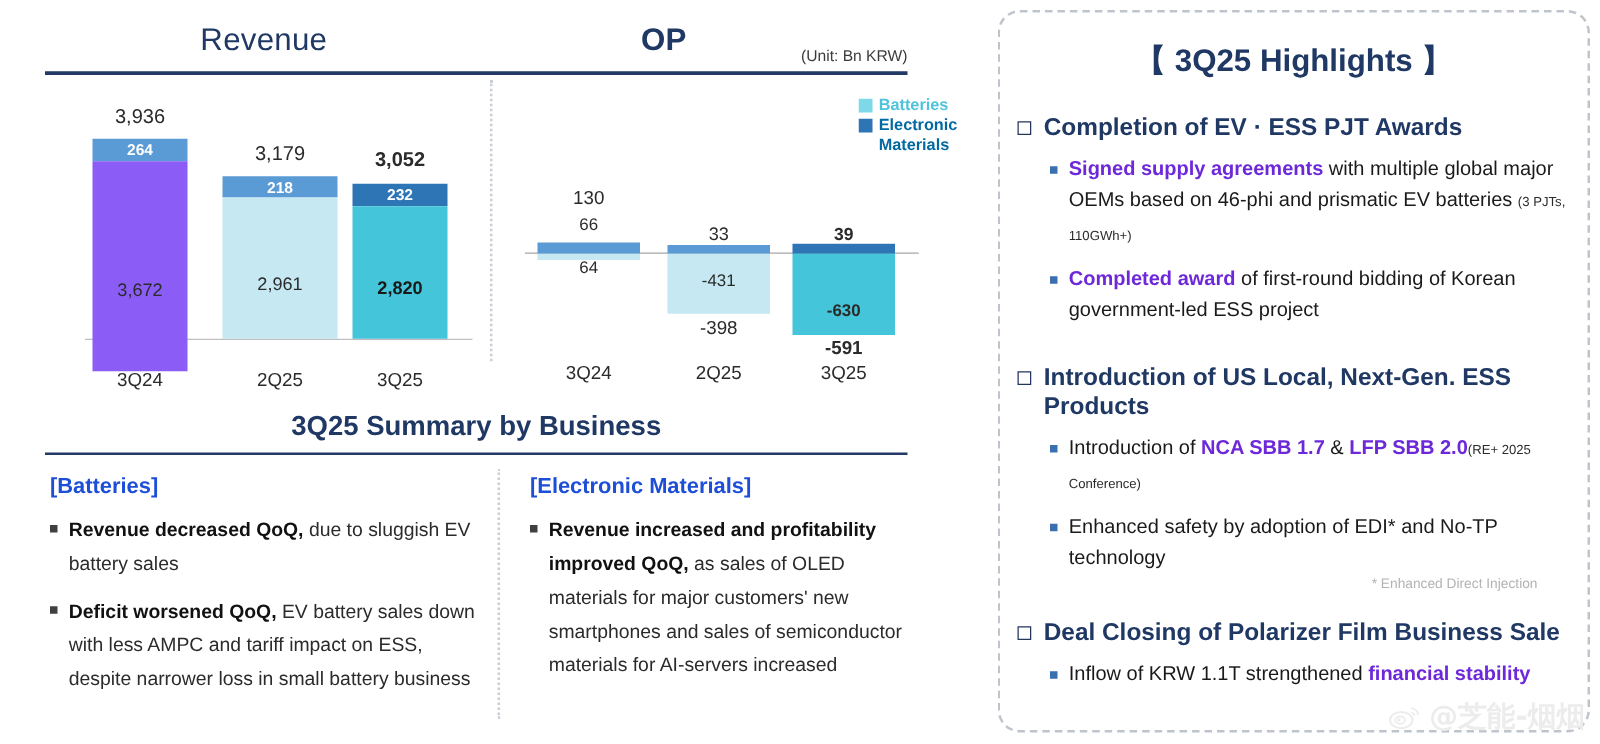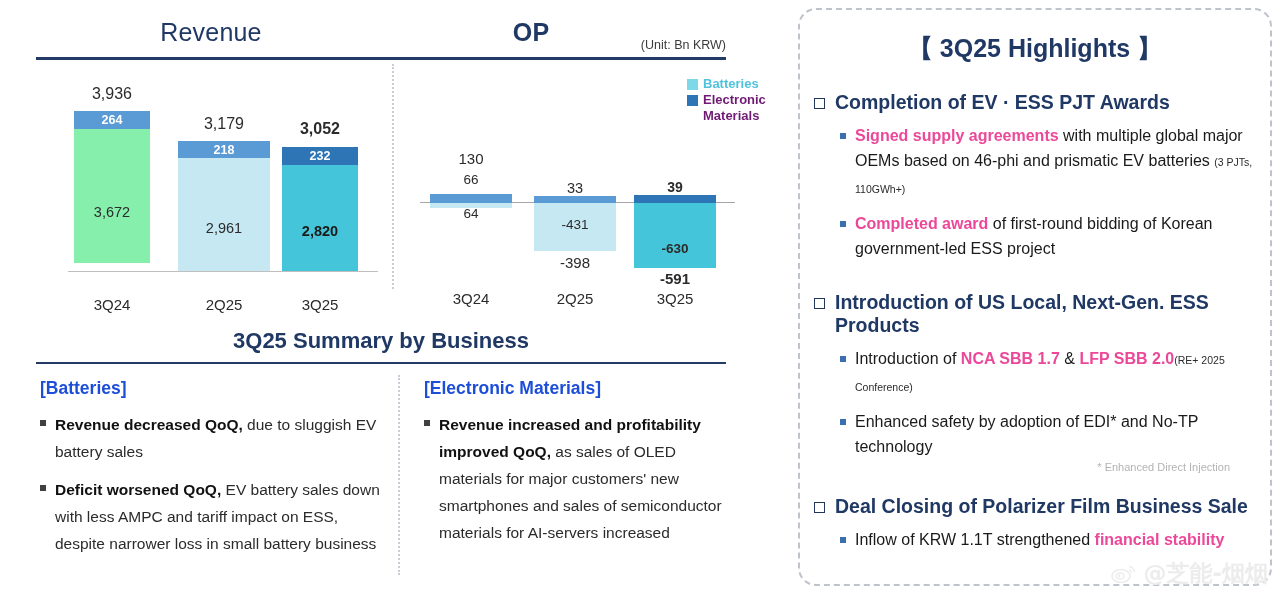--- a/index.html
+++ b/index.html
@@ -135,21 +135,21 @@
   .blk { margin: 0 0 0 14px; }
   .blk-head { display: flex; gap: 10px; align-items: baseline; }
   .blk-head .box {
     width: 11px; height: 11px; border: 1.6px solid #24355e; flex: 0 0 auto;
     margin-top: 2px;
   }
   .blk-head h4 { font-size: 19.5px; font-weight: 700; color: #1F3864; }
   .sub { display: flex; gap: 9px; margin: 9px 0 0 26px; }
   .sub .sq { width: 6px; height: 6px; background: #3a6fb0; margin-top: 10px; flex: 0 0 auto; }
   .sub p { font-size: 16px; line-height: 25px; color: #1a1a1a; }
-  .sub p .hi { color: #ec4899; font-weight: 700; }
+  .sub p .hi { color: #6d28d9; font-weight: 700; }
   .sub p .tiny { font-size: 10.5px; color: #2b2b2b; }
   .foot-note {
     text-align: right; margin: 2px 40px 0 0;
     font-size: 11px; color: #b3b3b3;
   }
 
   
   .wm {
     position: absolute; right: 12px; bottom: 6px;
     display: flex; align-items: center; gap: 6px;
@@ -172,33 +172,33 @@
     <div class="rule-top"></div>
     <div class="vdiv-charts"></div>
 
     <div class="legend">
       <div class="lg-row">
         <span class="lg-sw" style="background:#7DD8E8"></span>
         <span class="lg-tx" style="color:#4FC3DC">Batteries</span>
       </div>
       <div class="lg-row">
         <span class="lg-sw" style="background:#2E75B6"></span>
-        <span class="lg-tx" style="color:#701a75">Electronic Materials</span>
+        <span class="lg-tx" style="color:#0369a1">Electronic Materials</span>
       </div>
     </div>
 
     <div class="rev-chart">
       <div class="rev-base"></div>
 
       <div class="rbar" style="left:34px;width:76px;height:160px">
         <div class="total" style="top:-26px">3,936</div>
         <div class="seg" style="height:18px;background:#5B9BD5">
           <span>264</span>
         </div>
-        <div class="seg big" style="height:134px;background:#86efac">
+        <div class="seg big" style="height:168px;background:#8b5cf6">
           <span>3,672</span>
         </div>
         <div class="xlab" style="bottom:-42px">3Q24</div>
       </div>
 
       <div class="rbar" style="left:138px;width:92px;height:130px">
         <div class="total" style="top:-26px">3,179</div>
         <div class="seg" style="height:17px;background:#5B9BD5">
           <span>218</span>
         </div>

